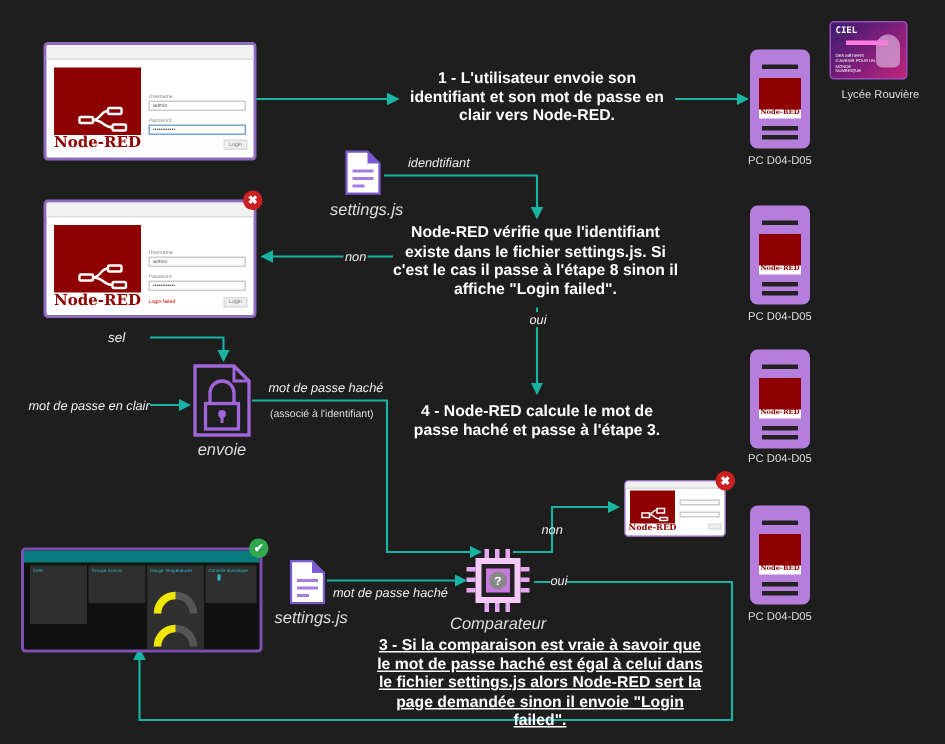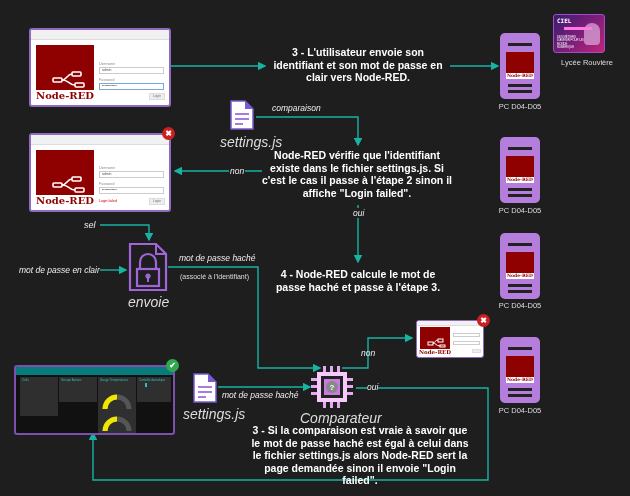--- a/index.html
+++ b/index.html
@@ -3,21 +3,21 @@
 <meta charset="utf-8">
 <style>
   html, body { margin:0; padding:0; }
   body { width:630px; height:496px; background:#1e1e1e; position:relative; overflow:hidden; font-family:"Liberation Sans", sans-serif; color:#fff; }
   .abs { position:absolute; }
   svg.lines { position:absolute; left:0; top:0; width:630px; height:496px; pointer-events:none; }
   .step { position:absolute; text-align:center; font-weight:bold; font-size:10.5px; line-height:12.5px; color:#fff; }
   .lbl { position:absolute; font-style:italic; font-size:8.5px; color:#eee; white-space:nowrap; }
   .small { position:absolute; font-size:7.5px; color:#ddd; white-space:nowrap; }
   .cap { position:absolute; font-size:7.5px; color:#ddd; text-align:center; white-space:nowrap; }
-  .capi { position:absolute; font-style:italic; font-size:14px; color:#ddd; text-align:right; white-space:nowrap; }
+  .capi { position:absolute; font-style:italic; font-size:11px; color:#ddd; text-align:center; white-space:nowrap; }
 
   
   .login { position:absolute; background:#fff; border:2px solid #8e6bbf; border-radius:3px; overflow:hidden; }
   .login .bar { height:12%; background:#f1f1f1; border-bottom:1px solid #ddd; }
   .login .logo { position:absolute; background:#8f0000; }
   .login .logotxt { position:absolute; font-family:"DejaVu Serif", serif; font-weight:bold; color:#8f0000; text-align:center; }
   .login .f-lbl { position:absolute; font-size:3.5px; color:#888; }
   .login .f-in { position:absolute; border:1px solid #ccc; background:#fff; font-size:3.5px; color:#555; box-sizing:border-box; padding-left:2px; }
   .login .f-btn { position:absolute; background:#eee; border:1px solid #ddd; font-size:3.5px; color:#777; text-align:center; box-sizing:border-box; }
   .login .err { position:absolute; font-size:3.5px; color:#c00; }
@@ -94,21 +94,21 @@
       </svg>
   </div>
   <div class="logotxt" style="left:5px;top:60px;width:58px;font-size:10px;">Node-RED</div>
   <div class="f-lbl" style="left:68px;top:32px;">Username</div>
   <div class="f-in" style="left:68px;top:37px;width:65px;height:7px;">admin</div>
   <div class="f-lbl" style="left:68px;top:48px;">Password</div>
   <div class="f-in" style="left:68px;top:53px;width:65px;height:7px;border-color:#7aa7d9;">••••••••••••</div>
   <div class="f-btn" style="left:118px;top:63px;width:16px;height:7px;">Login</div>
 </div>
 
-<div class="step" style="left:268px;top:46px;width:180px;">3 - L'utilisateur envoie son identifiant et son mot de passe en clair vers Node-RED.</div>
+<div class="step" style="left:268px;top:46px;width:180px;">1 - L'utilisateur envoie son identifiant et son mot de passe en clair vers Node-RED.</div>
 
 <div class="server" style="left:500px;top:33px;">
   <div class="sl" style="top:10px;"></div>
   <div class="scr"></div>
   <div class="scrt">Node-RED</div>
   <div class="sl" style="top:51px;"></div>
   <div class="sl" style="top:57px;"></div>
 </div>
 <div class="cap" style="left:498px;top:102px;width:44px;">PC D04-D05</div>
 
@@ -123,21 +123,21 @@
 <svg class="file" style="left:230px;top:100px;" viewBox="0 0 24 30">
   <path d="M1,1 H15 L23,9 V29 H1 Z" fill="#fff" stroke="#7a5ad0" stroke-width="1.5"></path>
   <path d="M15,1 V9 H23 Z" fill="#7a5ad0"></path>
   <g stroke="#a77be0" stroke-width="2">
       <line x1="5" y1="14" x2="19" y2="14"></line>
       <line x1="5" y1="19" x2="19" y2="19"></line>
       <line x1="5" y1="24" x2="13" y2="24"></line>
     </g>
 </svg>
 <div class="capi" style="left:220px;top:134px;width:44px;">settings.js</div>
-<div class="lbl" style="left:272px;top:103px;">comparaison</div>
+<div class="lbl" style="left:272px;top:103px;">idendtifiant</div>
 
 <div class="login" style="left:29px;top:133px;width:138px;height:75px;">
   <div class="bar"></div>
   <div class="logo" style="left:5px;top:15px;width:58px;height:45px;">
     <svg width="58" height="45">
         <g stroke="#fff" stroke-width="1.6" fill="none">
           <rect x="17" y="33" width="9" height="4" rx="1"></rect>
           <rect x="36" y="27" width="9" height="4" rx="1"></rect>
           <rect x="39" y="38" width="9" height="4" rx="1"></rect>
           <path d="M26,35 C31,35 31,29 36,29 M26,35 C33,35 33,40 39,40"></path>
@@ -149,21 +149,21 @@
   <div class="f-in" style="left:68px;top:36px;width:65px;height:7px;">admin</div>
   <div class="f-lbl" style="left:68px;top:47px;">Password</div>
   <div class="f-in" style="left:68px;top:52px;width:65px;height:7px;">••••••••••••</div>
   <div class="err" style="left:68px;top:64px;">Login failed</div>
   <div class="f-btn" style="left:118px;top:63px;width:16px;height:7px;">Login</div>
 </div>
 <div class="badge red" style="left:162px;top:127px;">✖</div>
 
 <div class="lbl" style="left:229px;top:166px;background:#1e1e1e;padding:0 1px;">non</div>
 
-<div class="step" style="left:262px;top:149px;width:190px;">Node-RED vérifie que l'identifiant existe dans le fichier settings.js. Si c'est le cas il passe à l'étape 2 sinon il affiche "Login failed".</div>
+<div class="step" style="left:262px;top:149px;width:190px;">Node-RED vérifie que l'identifiant existe dans le fichier settings.js. Si c'est le cas il passe à l'étape 8 sinon il affiche "Login failed".</div>
 
 <div class="lbl" style="left:353px;top:208px;background:#1e1e1e;">oui</div>
 
 <div class="server" style="left:500px;top:137px;">
   <div class="sl" style="top:10px;"></div>
   <div class="scr"></div>
   <div class="scrt">Node-RED</div>
   <div class="sl" style="top:51px;"></div>
   <div class="sl" style="top:57px;"></div>
 </div>
@@ -180,21 +180,21 @@
 
 <div class="server" style="left:500px;top:337px;">
   <div class="sl" style="top:10px;"></div>
   <div class="scr"></div>
   <div class="scrt">Node-RED</div>
   <div class="sl" style="top:51px;"></div>
   <div class="sl" style="top:57px;"></div>
 </div>
 <div class="cap" style="left:498px;top:406px;width:44px;">PC D04-D05</div>
 
-<div class="lbl" style="left:84px;top:220px;font-size:9px;">sel</div>
+<div class="lbl" style="left:72px;top:220px;font-size:9px;">sel</div>
 <div class="lbl" style="left:19px;top:265px;">mot de passe en clair</div>
 
 <svg class="abs" style="left:128px;top:242px;" width="40" height="50" viewBox="0 0 40 50">
   <path d="M2,2 H28 L38,12 V48 H2 Z" fill="none" stroke="#a066d9" stroke-width="2.2"></path>
   <path d="M28,2 V12 H38" fill="none" stroke="#a066d9" stroke-width="2"></path>
   <path d="M12,27 V20 a8,8 0 0 1 16,0 V27" fill="none" stroke="#a066d9" stroke-width="2.2"></path>
   <rect x="9" y="27" width="22" height="17" fill="none" stroke="#a066d9" stroke-width="2.2"></rect>
   <circle cx="20" cy="34" r="2.6" fill="#a066d9"></circle>
   <line x1="20" y1="35" x2="20" y2="40" stroke="#a066d9" stroke-width="2"></line>
 </svg>
@@ -254,21 +254,21 @@
   <path d="M15,1 V9 H23 Z" fill="#7a5ad0"></path>
   <g stroke="#a77be0" stroke-width="2">
       <line x1="5" y1="14" x2="19" y2="14"></line>
       <line x1="5" y1="19" x2="19" y2="19"></line>
       <line x1="5" y1="24" x2="13" y2="24"></line>
     </g>
 </svg>
 <div class="capi" style="left:183px;top:406px;width:44px;">settings.js</div>
 <div class="lbl" style="left:222px;top:390px;">mot de passe haché</div>
 
-<div class="step" style="left:250px;top:424px;width:220px;">3 - Si la comparaison est vraie à savoir que le mot de passe haché est égal à celui dans le fichier settings.js alors Node-RED sert la page demandée sinon il envoie "Login failed".</div>
+<div class="step" style="left:250px;top:424px;width:220px;text-decoration:underline;">3 - Si la comparaison est vraie à savoir que le mot de passe haché est égal à celui dans le fichier settings.js alors Node-RED sert la page demandée sinon il envoie "Login failed".</div>
 
 <div class="dash" style="left:14px;top:365px;width:157px;height:66px;">
   <div class="top"></div>
   <div class="panel" style="left:4px;top:10px;width:38px;height:39px;">
     <div class="pt">Cells</div>
   </div>
   <div class="panel" style="left:43px;top:10px;width:38px;height:25px;">
     <div class="pt">Groupe Actions</div>
   </div>
   <div class="panel" style="left:82px;top:10px;width:38px;height:56px;">

